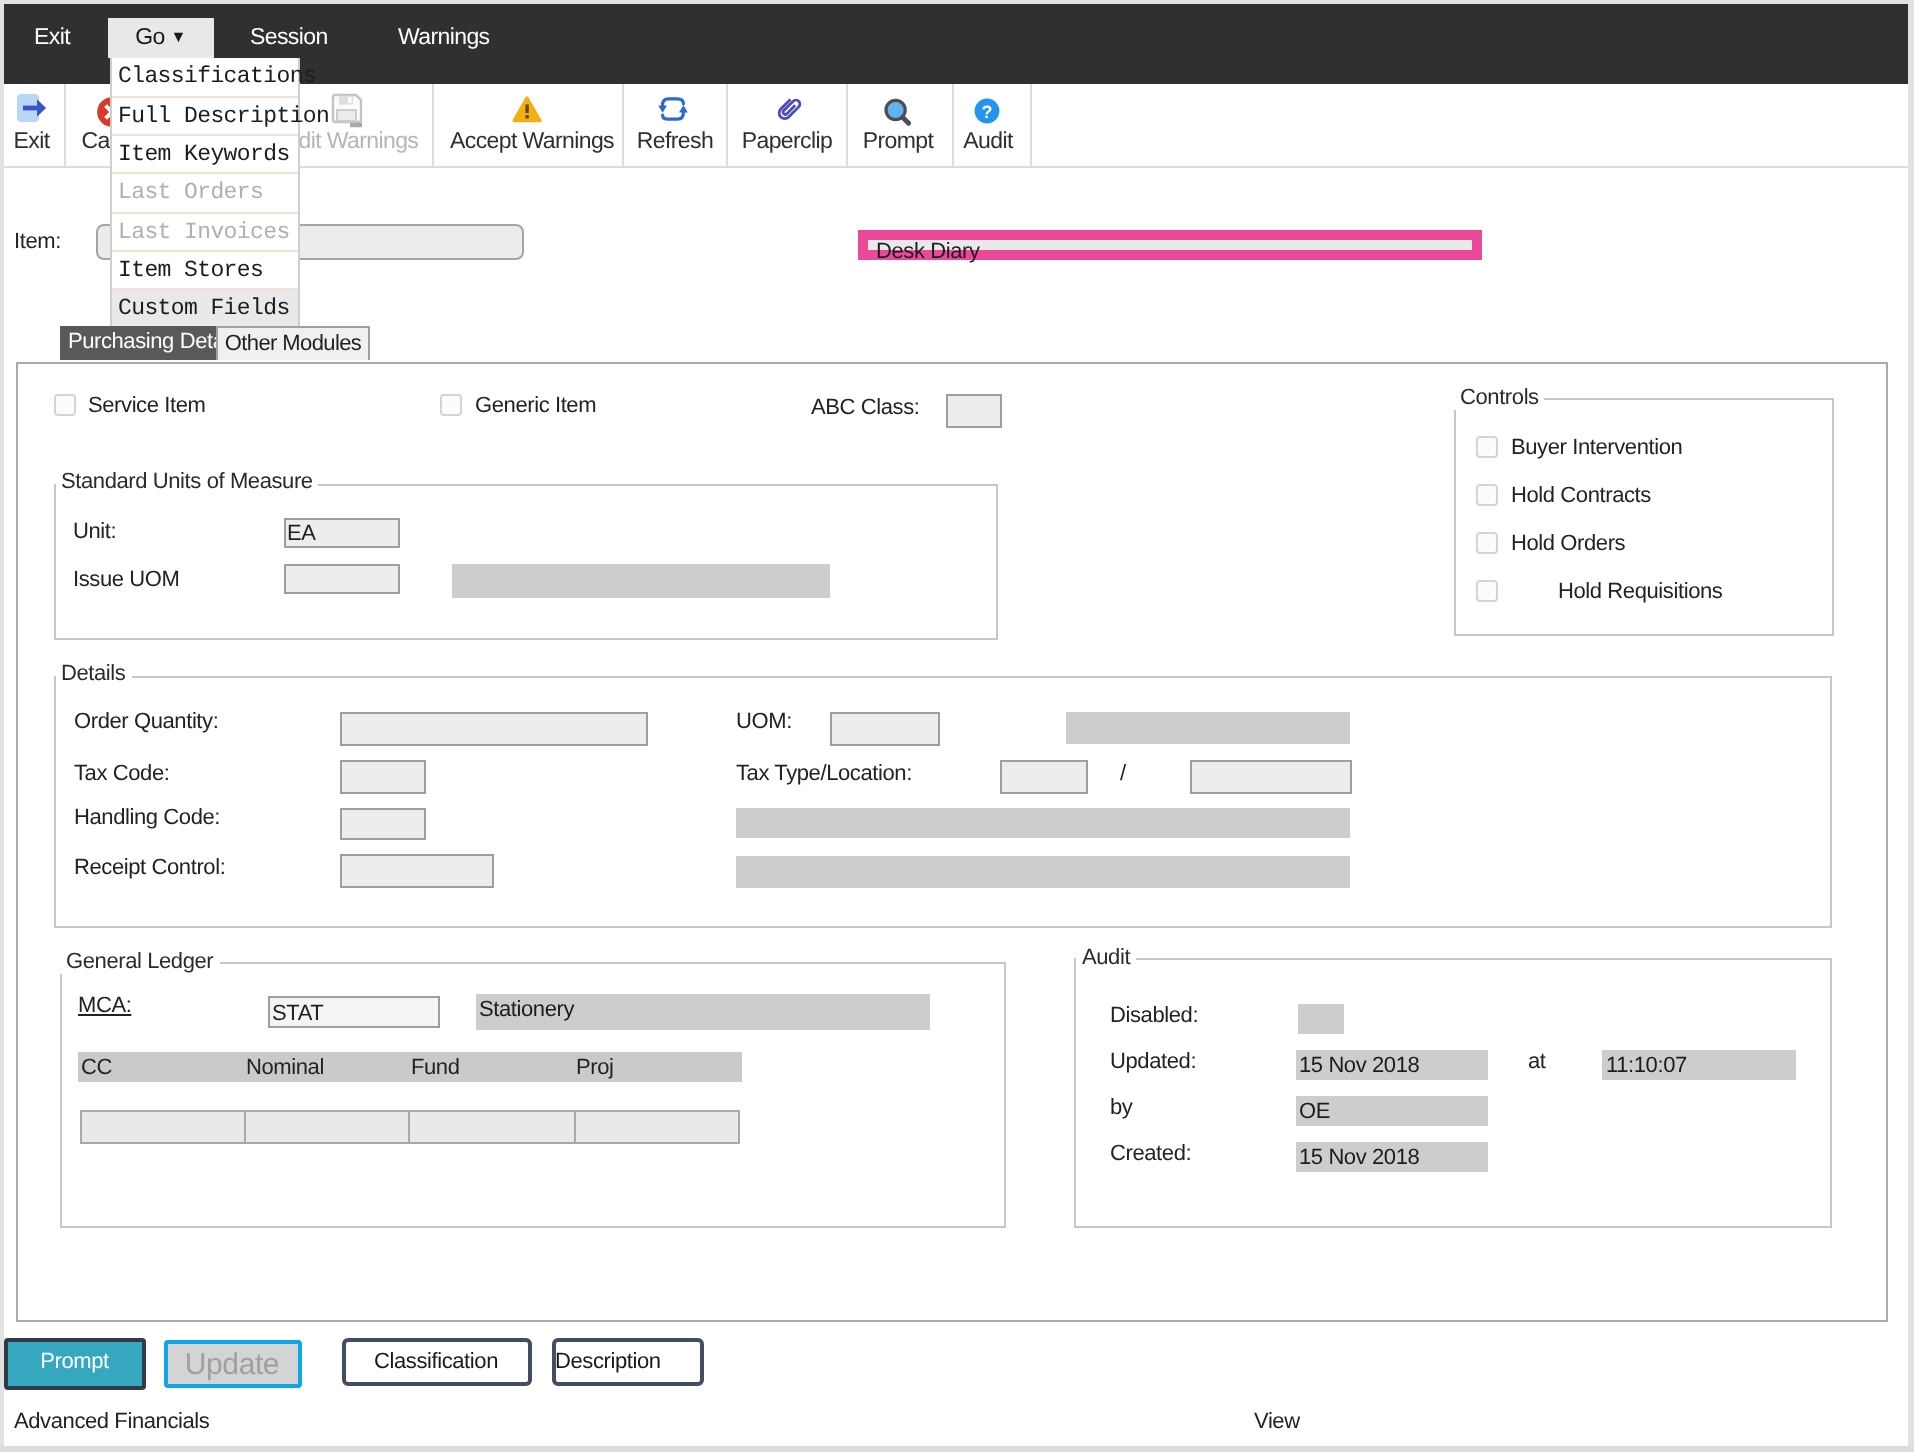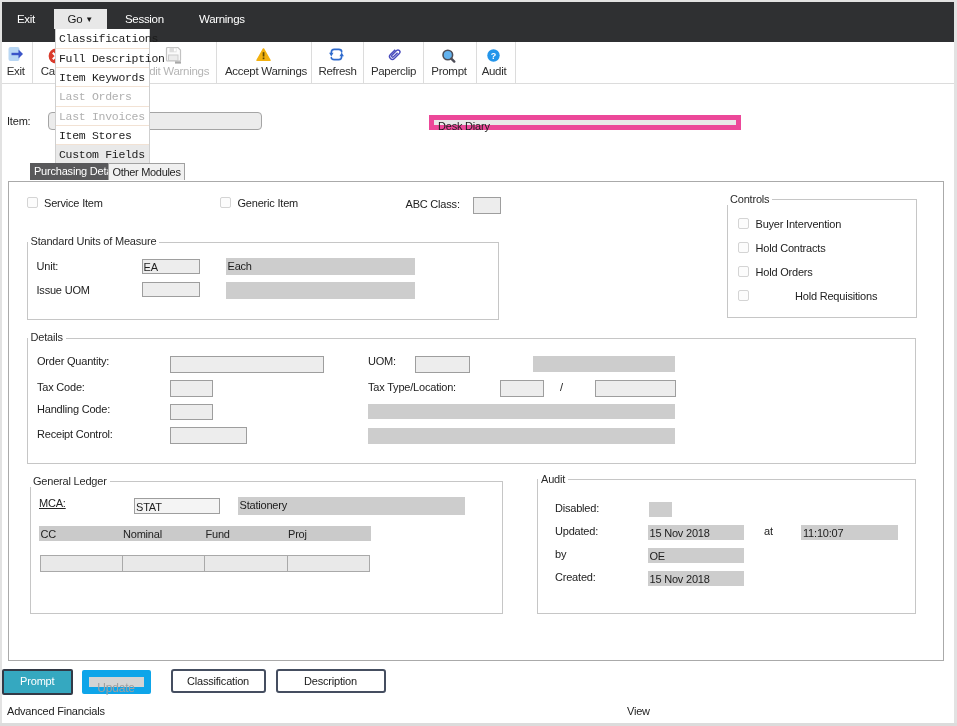--- a/index.html
+++ b/index.html
@@ -131,35 +131,34 @@
   <div class="lbl" style="left:44px;top:197px;">Service Item</div>
   <div class="cb" style="left:220px;top:197px;"></div>
   <div class="lbl" style="left:237.5px;top:197px;">Generic Item</div>
   <div class="lbl" style="left:405.5px;top:198px;">ABC Class:</div>
   <div class="inp" style="left:473px;top:196.5px;width:28px;height:17px;"></div>
 
   <div class="grp" style="left:27px;top:241.5px;width:472px;height:78.5px;"></div>
   <div class="leg" style="left:27.5px;top:234.5px;">Standard Units of Measure</div>
   <div class="lbl" style="left:36.5px;top:259.5px;">Unit:</div>
   <div class="inp" style="left:141.5px;top:259px;width:58.5px;height:15px;padding:1px 0 0 1px;">EA</div>
-  <div class="disp" style="left:225.5px;top:258px;width:189.5px;height:17px;">Each</div>
   <div class="lbl" style="left:36.5px;top:283.5px;">Issue UOM</div>
   <div class="inp" style="left:141.5px;top:282px;width:58.5px;height:15px;"></div>
   <div class="disp" style="left:225.5px;top:281.5px;width:189.5px;height:17px;"></div>
 
   <div class="grp" style="left:726.5px;top:199px;width:190px;height:119px;"></div>
   <div class="leg" style="left:727px;top:192.5px;">Controls</div>
   <div class="cb" style="left:737.5px;top:217.5px;"></div>
   <div class="lbl" style="left:755.5px;top:218px;">Buyer Intervention</div>
   <div class="cb" style="left:737.5px;top:241.5px;"></div>
   <div class="lbl" style="left:755.5px;top:242px;">Hold Contracts</div>
   <div class="cb" style="left:737.5px;top:265.5px;"></div>
   <div class="lbl" style="left:755.5px;top:266px;">Hold Orders</div>
   <div class="cb" style="left:737.5px;top:289.5px;"></div>
-  <div class="lbl" style="left:795px;top:290px;">Hold Requisitions</div>
+  <div class="lbl" style="left:779px;top:290px;">Hold Requisitions</div>
 
   <div class="grp" style="left:27px;top:338px;width:889px;height:126px;"></div>
   <div class="leg" style="left:27.5px;top:331px;">Details</div>
   <div class="lbl" style="left:37px;top:355px;">Order Quantity:</div>
   <div class="inp" style="left:169.5px;top:355.5px;width:154px;height:17px;"></div>
   <div class="lbl" style="left:368px;top:355px;">UOM:</div>
   <div class="inp" style="left:415px;top:355.5px;width:55px;height:17px;"></div>
   <div class="disp" style="left:533px;top:355.5px;width:141.5px;"></div>
   <div class="lbl" style="left:37px;top:380.5px;">Tax Code:</div>
   <div class="inp" style="left:169.5px;top:380px;width:43px;height:16.5px;"></div>
@@ -198,23 +197,23 @@
   <div class="lbl" style="left:555px;top:524.5px;">Updated:</div>
   <div class="disp" style="left:647.5px;top:524.5px;width:96.5px;height:15px;">15 Nov 2018</div>
   <div class="lbl" style="left:764px;top:525px;">at</div>
   <div class="disp" style="left:801px;top:524.5px;width:97px;height:15px;">11:10:07</div>
   <div class="lbl" style="left:555px;top:547.5px;">by</div>
   <div class="disp" style="left:647.5px;top:547.5px;width:96.5px;height:15px;">OE</div>
   <div class="lbl" style="left:555px;top:570.5px;">Created:</div>
   <div class="disp" style="left:647.5px;top:570.5px;width:96.5px;height:15px;">15 Nov 2018</div>
 
   <div class="abs" style="left:2px;top:669px;width:70.5px;height:25.5px;background:#35a8c0;border:2px solid #333a47;border-radius:2px;color:#fff;font-size:11px;text-align:center;line-height:21px;letter-spacing:-0.2px;">Prompt</div>
-  <div class="abs" style="left:81.5px;top:669.5px;width:69px;height:24.5px;background:#d4d4d4;border:7px solid #0ea5e9;border-radius:2px;color:#a0a0a0;font-size:12px;text-align:center;line-height:22px;letter-spacing:-0.2px;">Update</div>
+  <div class="abs" style="left:81.5px;top:669.5px;width:69px;height:24.5px;background:#d4d4d4;border:2px solid #0ea5e9;border-radius:2px;color:#a0a0a0;font-size:15px;text-align:center;line-height:22px;letter-spacing:-0.2px;">Update</div>
   <div class="abs" style="left:170.5px;top:669px;width:95px;height:24px;background:#fff;border:2px solid #454e60;border-radius:3px;color:#191919;font-size:11px;text-align:center;line-height:20px;letter-spacing:-0.2px;">Classification</div>
-  <div class="abs" style="left:275.5px;top:669px;width:110px;height:24px;background:#fff;border:2px solid #454e60;border-radius:3px;color:#191919;font-size:11px;text-align:center;line-height:20px;letter-spacing:-0.2px;">Description</div>
+  <div class="abs" style="left:275.5px;top:669px;width:76px;height:24px;background:#fff;border:2px solid #454e60;border-radius:3px;color:#191919;font-size:11px;line-height:20px;letter-spacing:-0.2px;">Description</div>
 
   <div class="lbl" style="left:7px;top:705px;">Advanced Financials</div>
   <div class="lbl" style="left:627px;top:705px;">View</div>
 
   <div class="abs" style="left:54.5px;top:28.6px;width:95px;height:134.8px;background:#fff;border:1px solid #cfcfcf;border-top:none;z-index:50;font-family:Liberation Mono, monospace;">
     <div class="ditem" style="border-top:none;">Classifications</div>
     <div class="ditem">Full Description</div>
     <div class="ditem">Item Keywords</div>
     <div class="ditem" style="color:#b0b0b0;">Last Orders</div>
     <div class="ditem" style="color:#b0b0b0;">Last Invoices</div>

